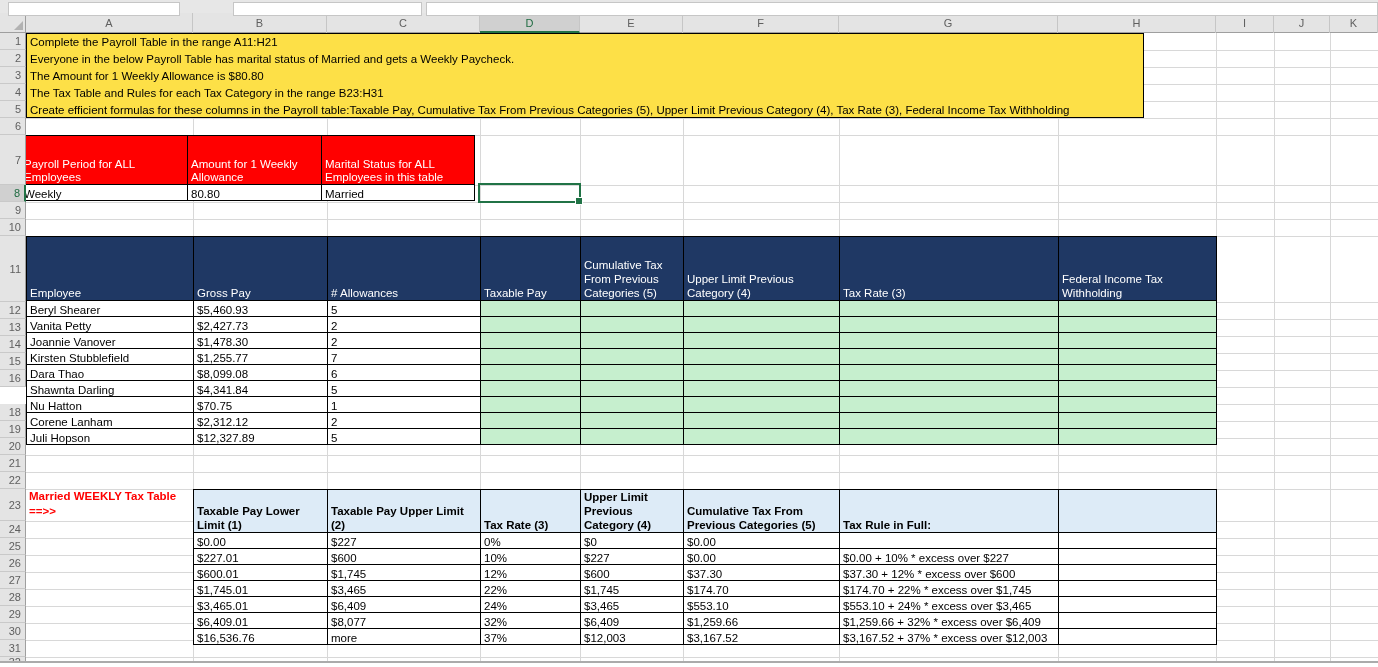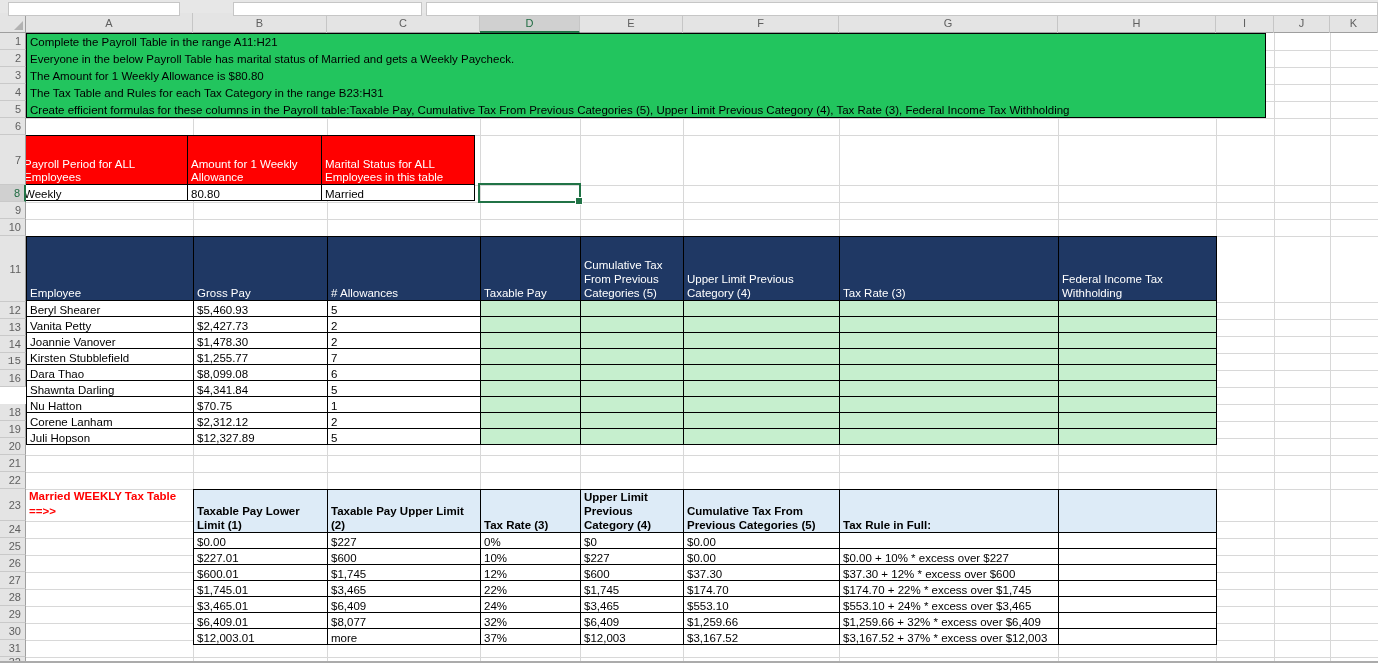--- a/index.html
+++ b/index.html
@@ -39,21 +39,21 @@
   .r17>td,.r17>th{height:16px;}
 
   
   #setup-table .redhdr{background:#ff0000;color:#ffffff;white-space:normal;vertical-align:bottom;height:49px;line-height:13px;}
 
   
   #payroll-table .bluehdr{background:#1f3864;color:#ffffff;white-space:normal;vertical-align:bottom;height:64px;line-height:14px;}
   #payroll-table td.green{background:#c6efce;}
 
   
-  #instructions{left:26px;top:33px;width:1240px;height:85px;background:#22c55e;border:1px solid #000;
+  #instructions{left:26px;top:33px;width:1118px;height:85px;background:#fde047;border:1px solid #000;
                 box-sizing:border-box;z-index:1;}
   .instr-line{height:17px;line-height:17px;padding-left:3px;white-space:nowrap;overflow:hidden;}
 
   
   #tax-table .ltblue{background:#ddebf7;font-weight:bold;white-space:normal;vertical-align:bottom;height:30px;line-height:14px;}
   #tax-label{left:26px;top:489px;width:167px;height:32px;z-index:1;color:#ff0000;font-weight:bold;
              line-height:15px;padding-left:3px;box-sizing:border-box;}
 
   
   #sel-cell{left:478px;top:183px;width:103px;height:20px;border:2px solid #217346;box-sizing:border-box;z-index:4;}
@@ -306,21 +306,21 @@
     <tr class="r17">
       <td class="num">$6,409.01</td>
       <td class="num">$8,077</td>
       <td class="num">32%</td>
       <td class="num">$6,409</td>
       <td class="num">$1,259.66</td>
       <td>$1,259.66 + 32% * excess over $6,409</td>
       <td></td>
     </tr>
     <tr class="r17">
-      <td class="num">$12,003.01</td>
+      <td class="num">$16,536.76</td>
       <td>more</td>
       <td class="num">37%</td>
       <td class="num">$12,003</td>
       <td class="num">$3,167.52</td>
       <td>$3,167.52 + 37% * excess over $12,003</td>
       <td></td>
     </tr>
   </tbody>
     </table>
 
@@ -336,21 +336,21 @@
     <div class="row-h" style="top: 101px; height: 17px; line-height: 17px;">5</div>
     <div class="row-h" style="top: 118px; height: 17px; line-height: 17px;">6</div>
     <div class="row-h" style="top: 135px; height: 50px; line-height: 50px;">7</div>
     <div class="row-h sel" style="top: 185px; height: 17px; line-height: 17px;">8</div>
     <div class="row-h" style="top: 202px; height: 17px; line-height: 17px;">9</div>
     <div class="row-h" style="top: 219px; height: 17px; line-height: 17px;">10</div>
     <div class="row-h" style="top: 236px; height: 66px; line-height: 66px;">11</div>
     <div class="row-h" style="top: 302px; height: 17px; line-height: 17px;">12</div>
     <div class="row-h" style="top: 319px; height: 17px; line-height: 17px;">13</div>
     <div class="row-h" style="top: 336px; height: 17px; line-height: 17px;">14</div>
-    <div class="row-h" style="top: 353px; height: 17px; line-height: 17px; font-family: Liberation Mono, monospace;">15</div>
+    <div class="row-h" style="top: 353px; height: 17px; line-height: 17px;">15</div>
     <div class="row-h" style="top: 370px; height: 17px; line-height: 17px;">16</div>
     <div class="row-h" style="top: 387px; height: 17px; line-height: 17px; margin-top: 34px;">17</div>
     <div class="row-h" style="top: 404px; height: 17px; line-height: 17px;">18</div>
     <div class="row-h" style="top: 421px; height: 17px; line-height: 17px;">19</div>
     <div class="row-h" style="top: 438px; height: 17px; line-height: 17px;">20</div>
     <div class="row-h" style="top: 455px; height: 17px; line-height: 17px;">21</div>
     <div class="row-h" style="top: 472px; height: 17px; line-height: 17px;">22</div>
     <div class="row-h" style="top: 489px; height: 32px; line-height: 32px;">23</div>
     <div class="row-h" style="top: 521px; height: 17px; line-height: 17px;">24</div>
     <div class="row-h" style="top: 538px; height: 17px; line-height: 17px;">25</div>

